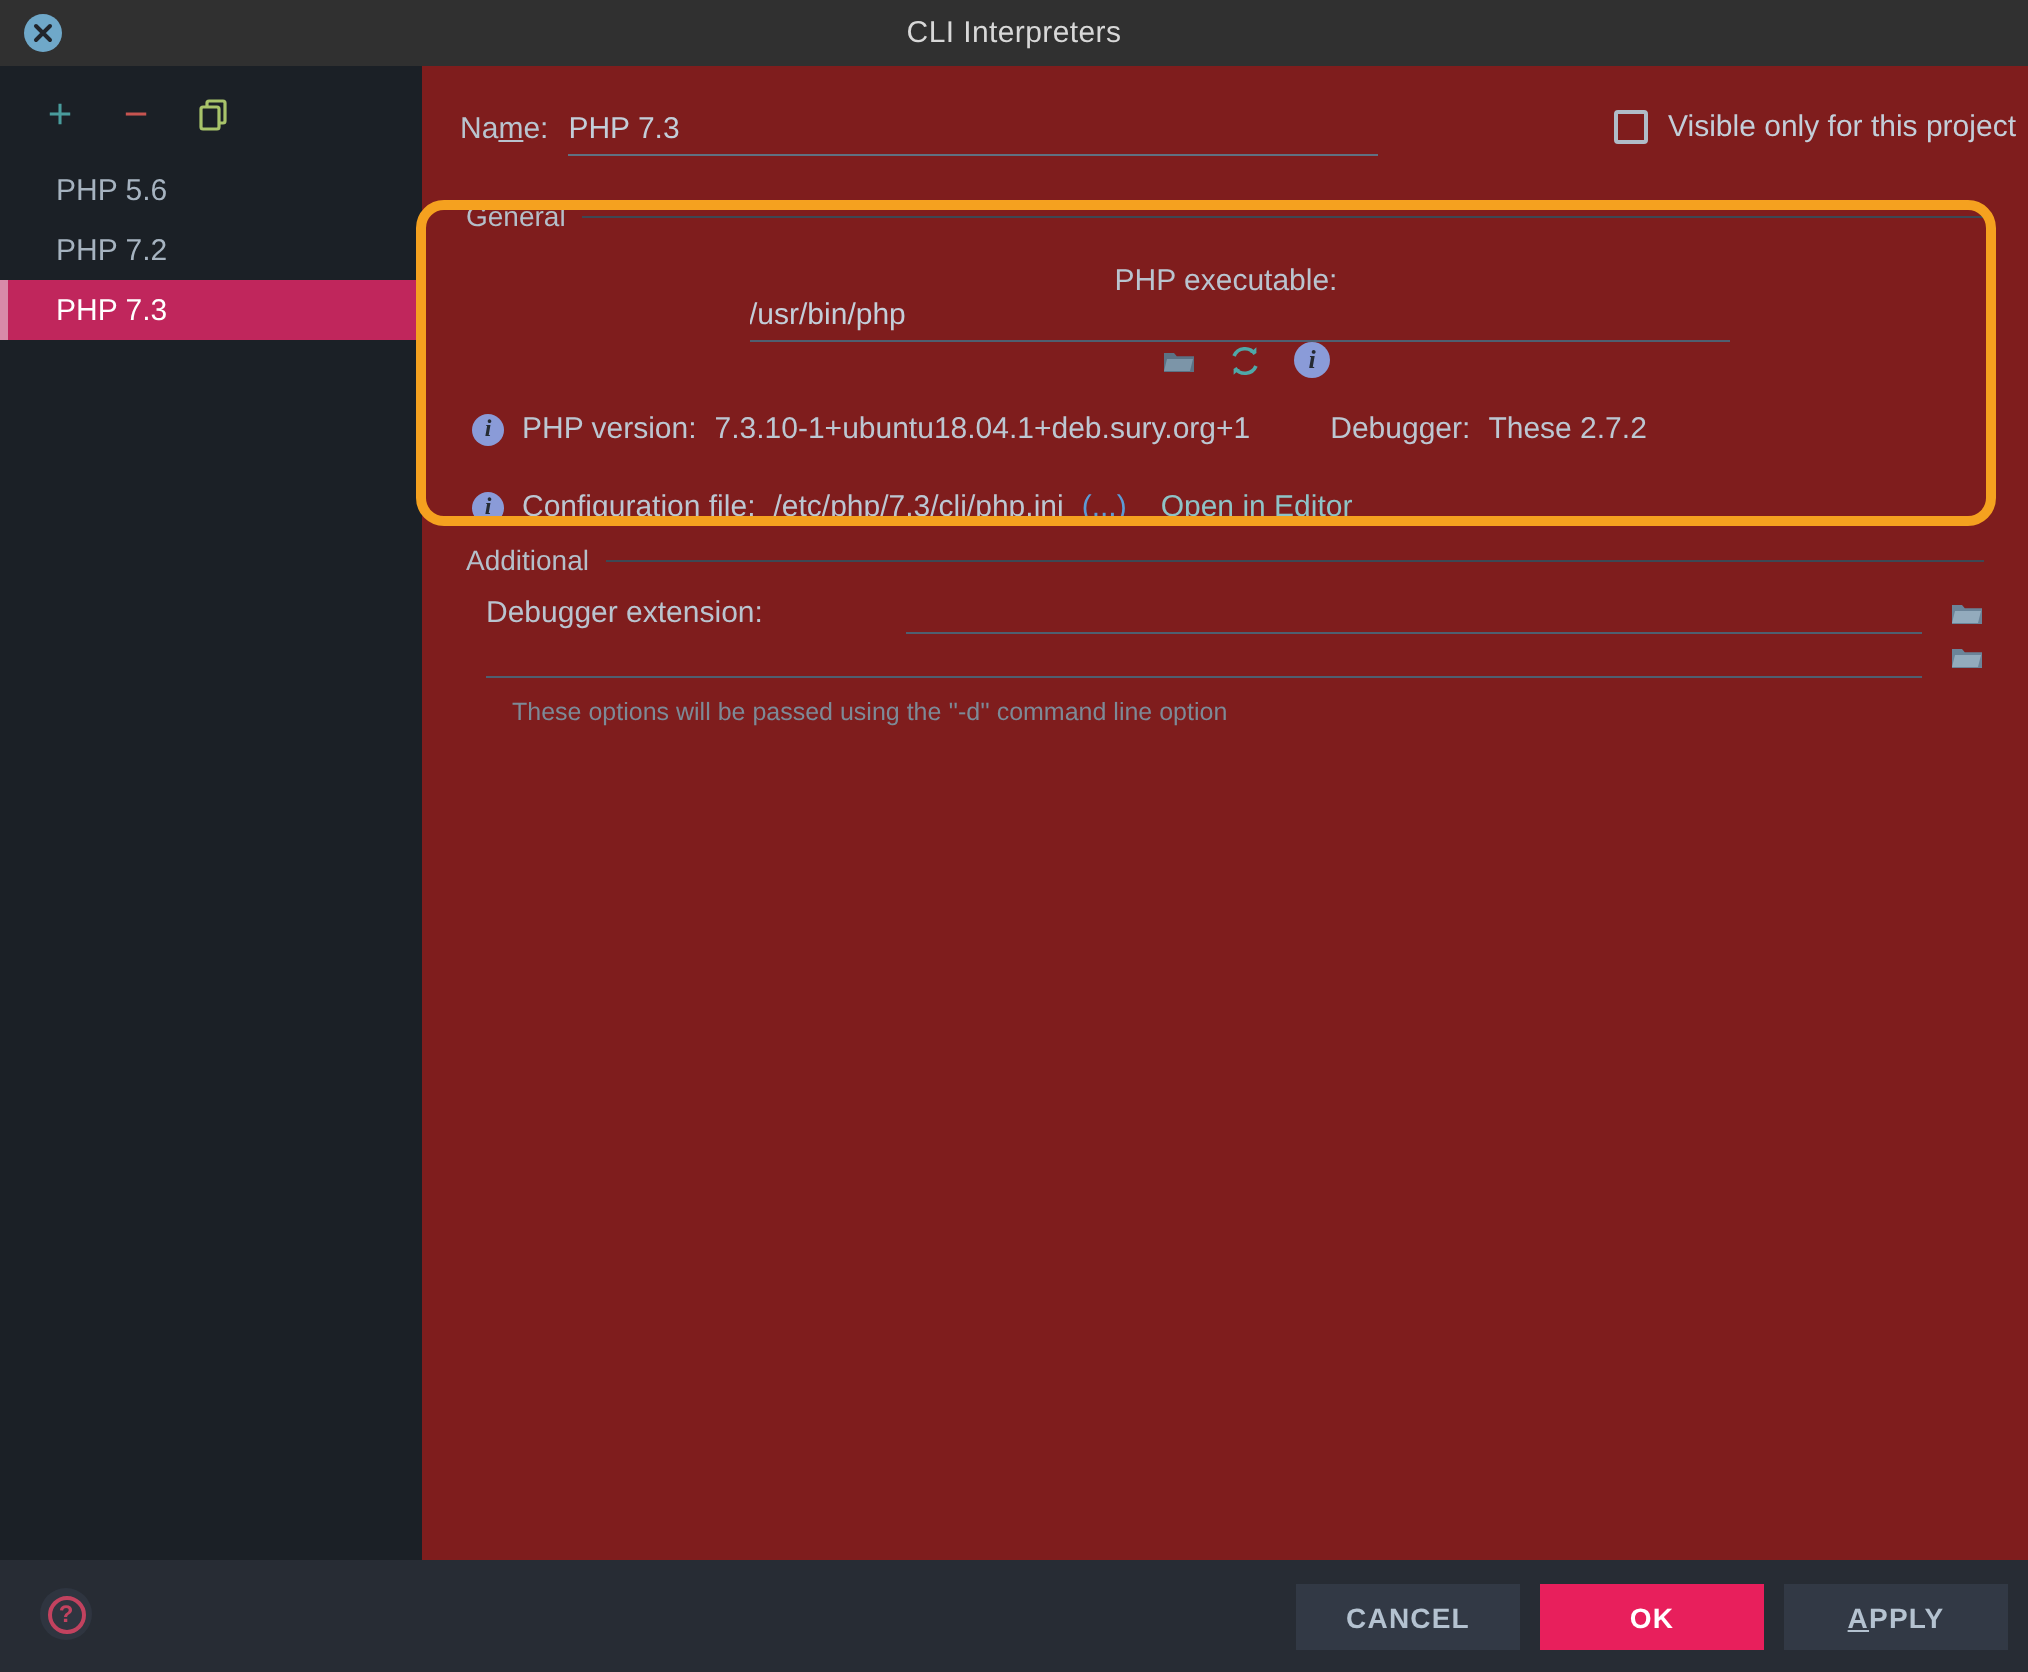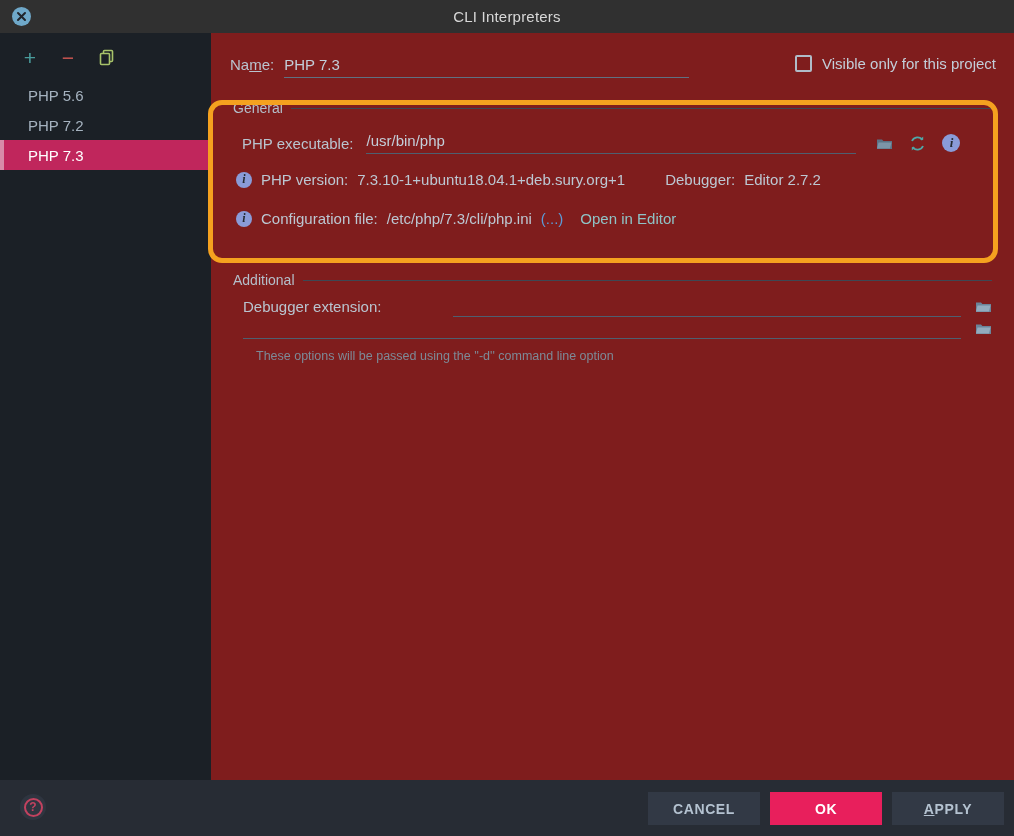--- a/index.html
+++ b/index.html
@@ -87,21 +87,21 @@
   .name-field {
     margin-left: 10px; width: 405px;
     border-bottom: 1px solid #5f7182;
     padding-bottom: 4px;
     color: #c3ced9; font-size: 15px;
     background: transparent; outline: none;
     font-family: "Liberation Sans", sans-serif;
     border-top: none; border-left: none; border-right: none;
   }
   .visible-check {
-    position: absolute; right: 18px; top: 22px;
+    position: absolute; right: 6px; top: 22px;
     display: flex; align-items: center; gap: 10px;
     cursor: pointer;
   }
   .cbox {
     width: 17px; height: 17px;
     border: 2px solid #b0bcc8; border-radius: 2px;
     background: transparent;
   }
   .cb-label { color: #c3ced9; font-size: 15px; }
 
@@ -114,21 +114,21 @@
   .group-rule { flex: 1; height: 1px; background: #3d4854; }
 
   .general-box {
     position: absolute; left: 208px; top: 100px;
     width: 790px; height: 163px;
     border: 5px solid #f5a11f; border-radius: 14px;
     pointer-events: none;
   }
 
   .general-inner { position: absolute; left: 224px; top: 110px; width: 760px; }
-  .row { display: flex; align-items: center; }
+  .row { display: flex; align-items: center; flex-direction: column; }
   .exec-row { margin-top: 22px; padding-left: 18px; }
   .exec-label { color: #b9c4cf; font-size: 15px; }
   .exec-field {
     margin-left: 13px; width: 490px;
     border: none; border-bottom: 1px solid #4e5f70;
     background: transparent; outline: none;
     color: #c3ced9; font-size: 15px; padding-bottom: 4px;
     font-family: "Liberation Sans", sans-serif;
   }
   .exec-icons { display: flex; align-items: center; gap: 16px; margin-left: 20px; }
@@ -285,21 +285,21 @@
         </span>
       </span>
     </div>
 
     <div class="info-line">
       <span class="info-badge">i</span>
       <span>PHP version:</span>
       <span>7.3.10-1+ubuntu18.04.1+deb.sury.org+1</span>
       <span class="gap"></span>
       <span>Debugger:</span>
-      <span>Editor 2.7.2</span>
+      <span>These 2.7.2</span>
     </div>
 
     <div class="info-line" style="margin-top:22px;">
       <span class="info-badge">i</span>
       <span>Configuration file:</span>
       <span>/etc/php/7.3/cli/php.ini</span>
       <span class="ellipsis-link">(...)</span>
       <span class="editor-link">Open in Editor</span>
     </div>
   </div>

